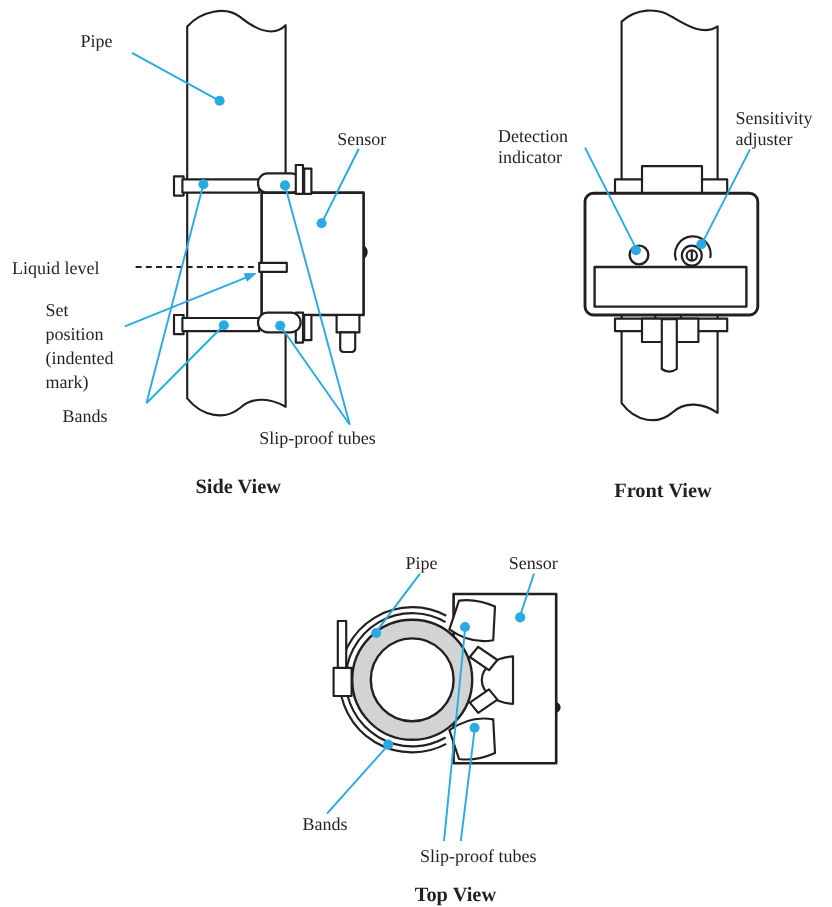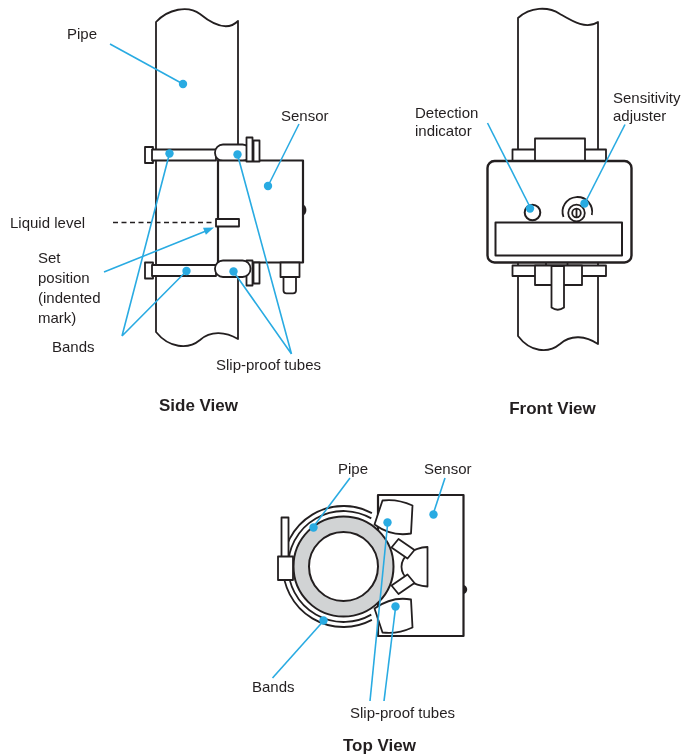--- a/index.html
+++ b/index.html
@@ -1,19 +1,19 @@
 <!DOCTYPE html>
 <html style="--line-dark: #231F20; --leader-blue: #29ABE2; --pipe-gray: #D1D3D4; --background: #FFFFFF;"><head>
 <meta charset="utf-8">
 <style>
   html,body{margin:0;padding:0;background:#fff;}
   .stage{
     position:relative;width:693px;height:756px;overflow:hidden;
     background:var(--background,#ffffff);
-    font-family:Liberation Sans, sans-serif;
+    font-family:Liberation Serif, serif;
   }
   svg{position:absolute;left:0;top:0;display:block;}
   .outline{fill:#ffffff;stroke:var(--line-dark,#231F20);stroke-width:1.8;stroke-linejoin:round;}
   .thick{stroke-width:2.2;}
   .thicker{stroke-width:2.4;}
   .w2{stroke-width:2;}
   .gray{fill:var(--pipe-gray,#D1D3D4);}
   .ln{fill:none;stroke:var(--line-dark,#231F20);stroke-width:1.8;}
   .dashed{stroke-dasharray:5 3.5;stroke-width:1.6;}
   .leader{fill:none;stroke:var(--leader-blue,#29ABE2);stroke-width:1.6;}

